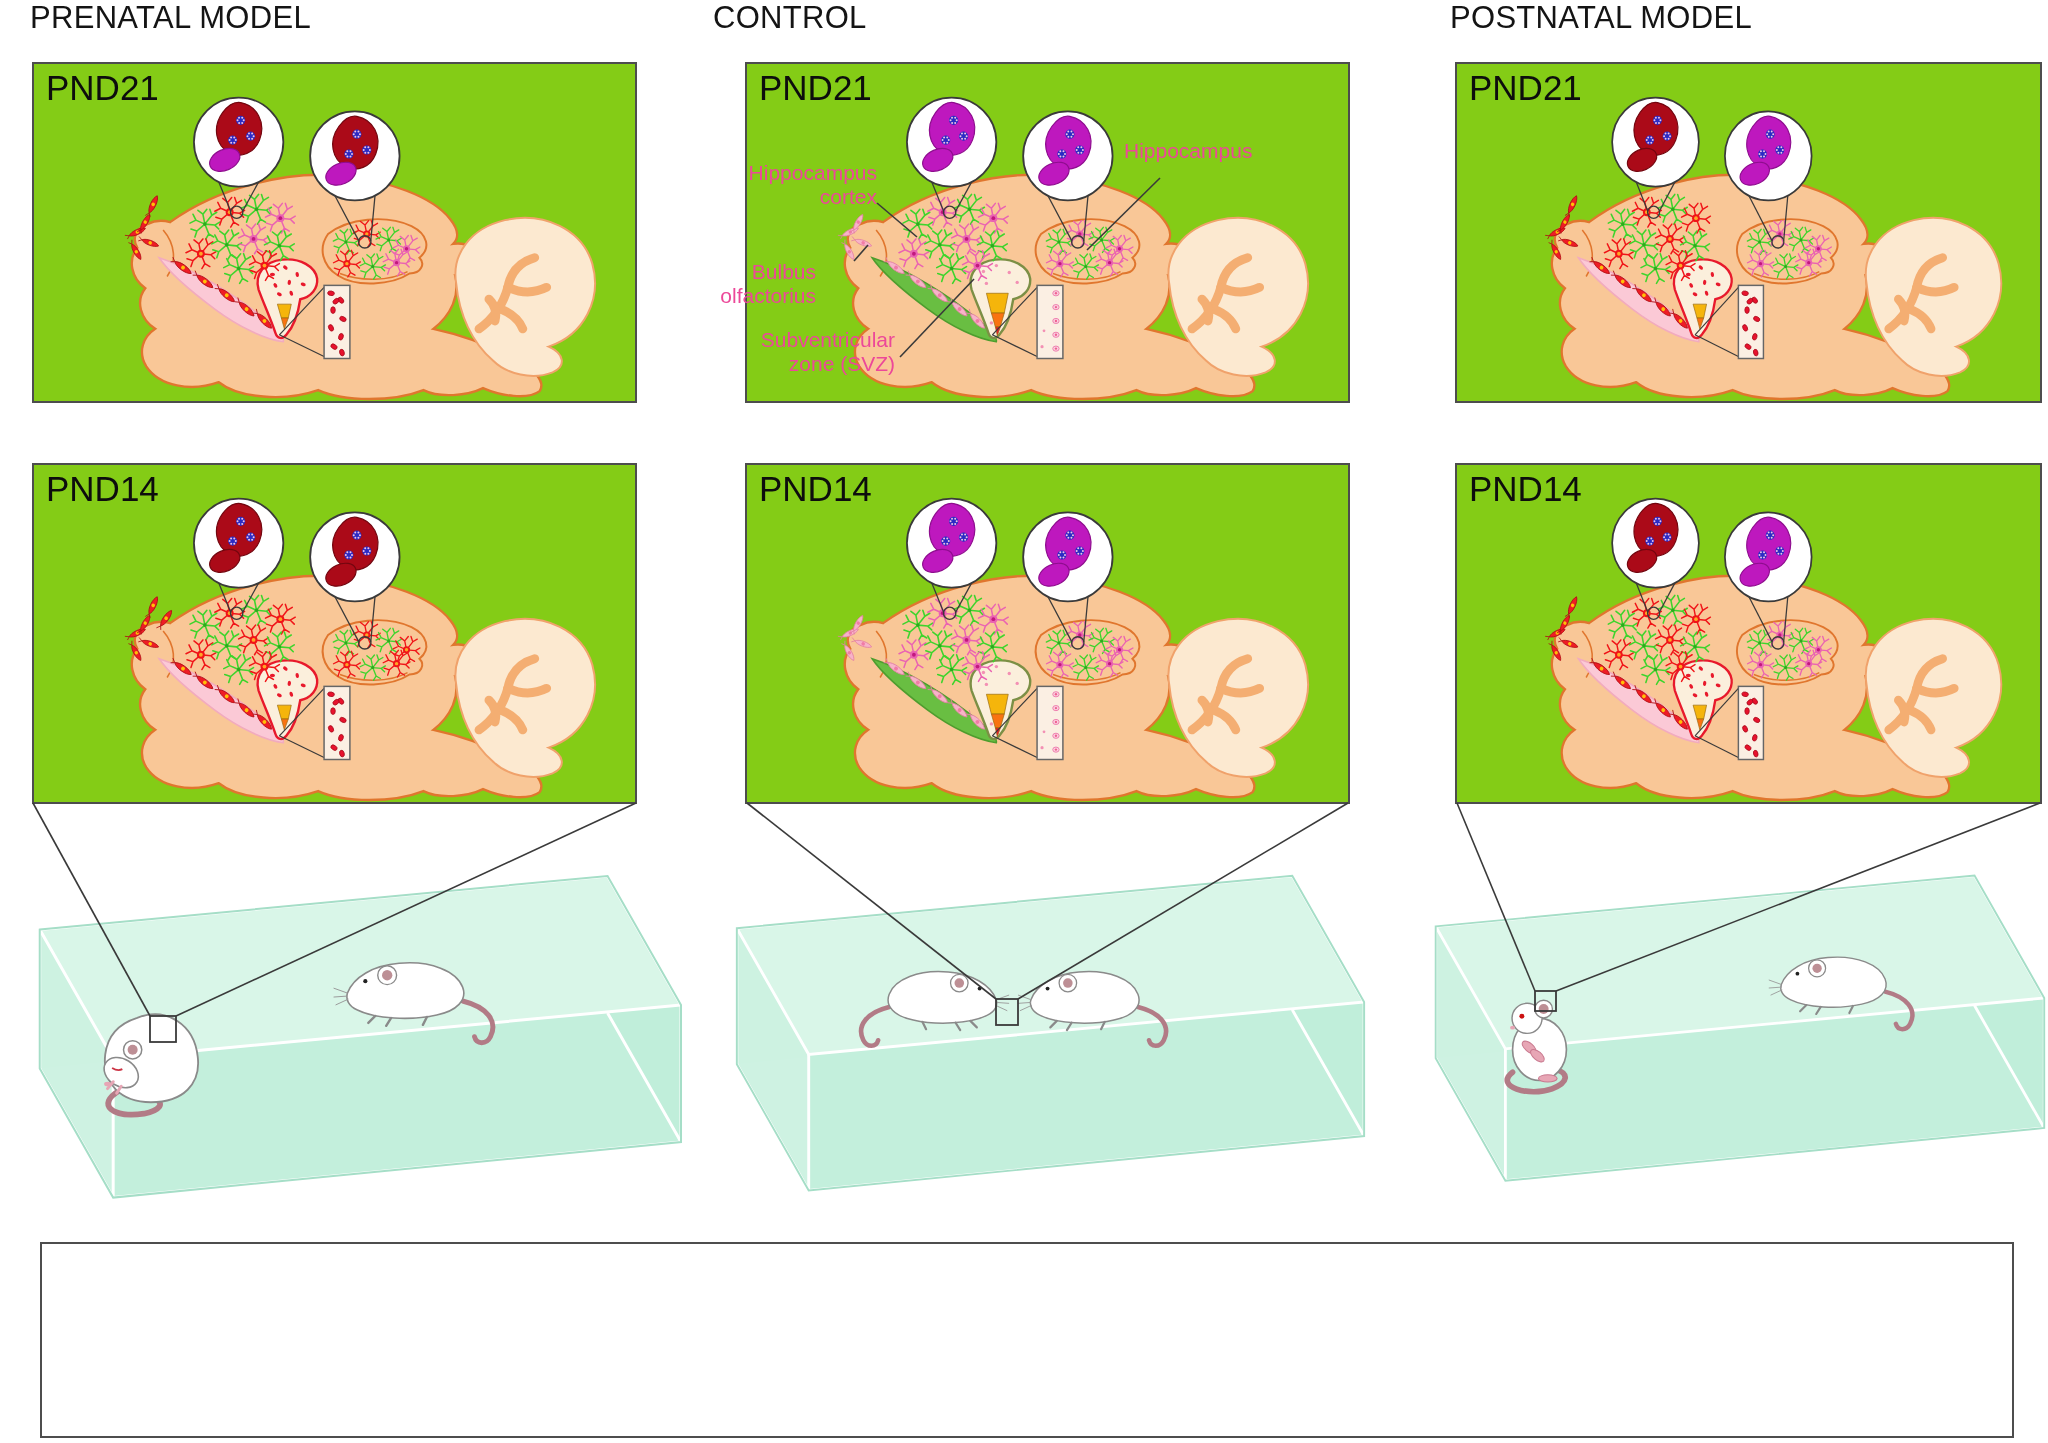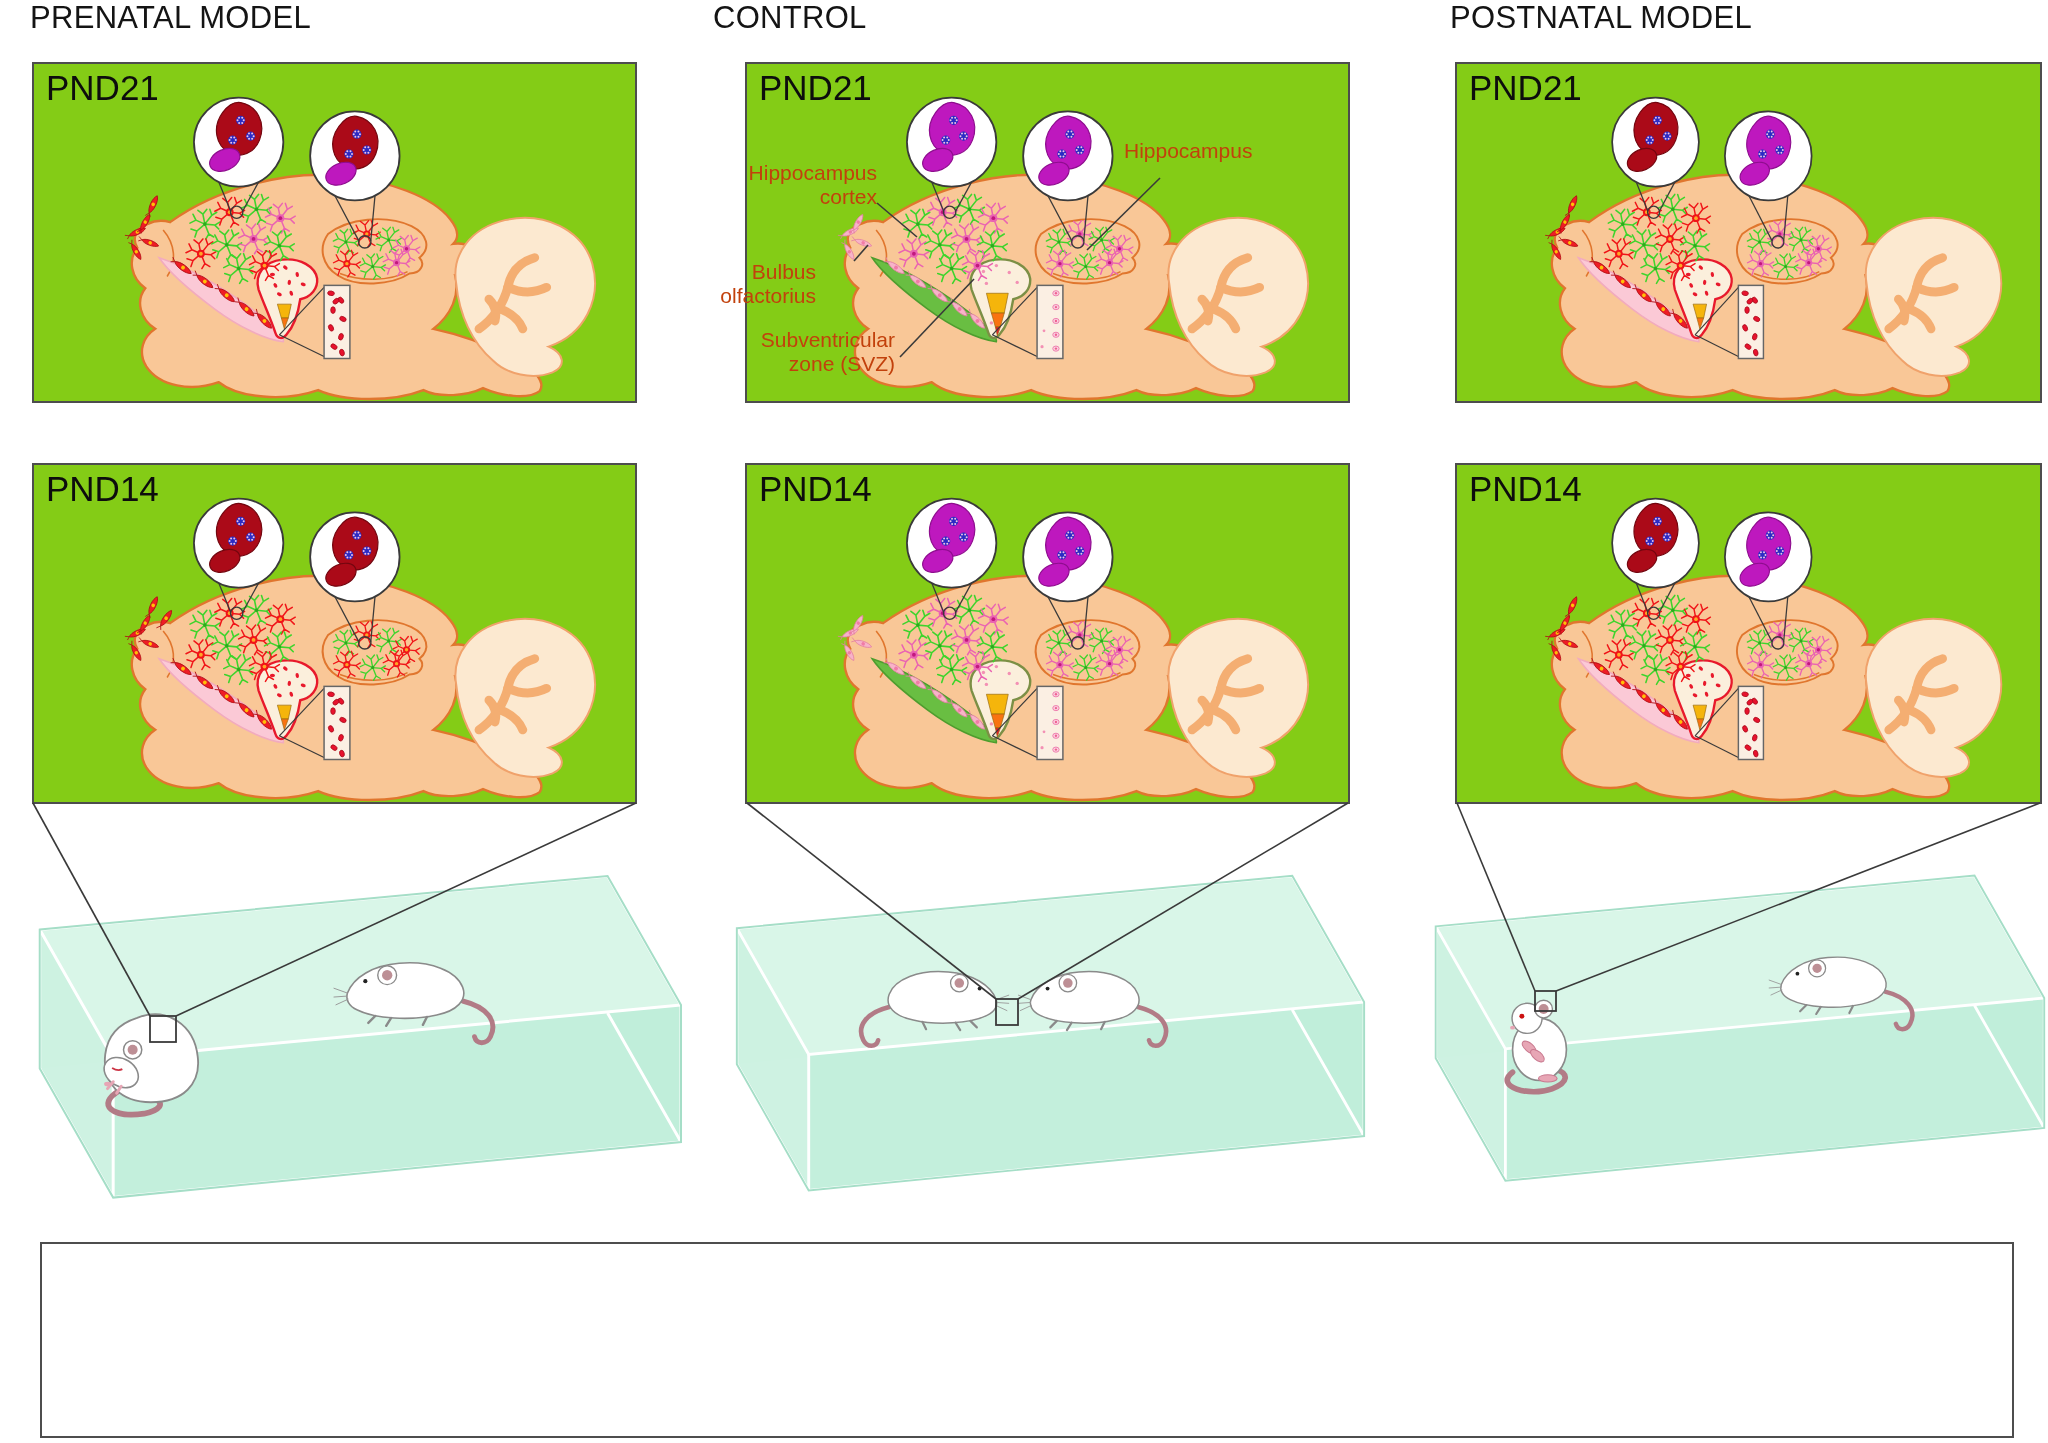--- a/index.html
+++ b/index.html
@@ -2,21 +2,21 @@
 <html><head>
 <meta charset="utf-8">
 <style>
   html,body{margin:0;padding:0;background:#fff;}
   .stage{position:relative;width:2048px;height:1443px;background:#ffffff;
          font-family:"Liberation Sans",sans-serif;overflow:hidden;}
   .col-title{position:absolute;top:0;font-size:31px;color:#141414;letter-spacing:.3px;white-space:nowrap;}
   .panel{position:absolute;border:2px solid #4d4d4d;background:#84cc16;box-sizing:border-box;}
   .panel svg.brain{position:absolute;left:0;top:0;width:100%;height:100%;}
   .panel-label{position:absolute;left:12px;top:4px;font-size:35px;color:#0d0d0d;z-index:2;}
-  .anno{position:absolute;font-size:21px;line-height:1.12;color:#c2410c;z-index:3;white-space:pre-line;}
+  .anno{position:absolute;font-size:21px;line-height:1.12;color:#ec4899;z-index:3;white-space:pre-line;}
   .anno.r{text-align:right;}
   .cage{position:absolute;}
   .cage svg{display:block;}
   #overlay{position:absolute;left:0;top:0;width:2048px;height:1443px;pointer-events:none;z-index:5;}
   .legend{position:absolute;left:40px;top:1242px;width:1974px;height:196px;border:2px solid #4d4d4d;
           background:#fff;box-sizing:border-box;}
 </style>
 </head>
 <body>
 

